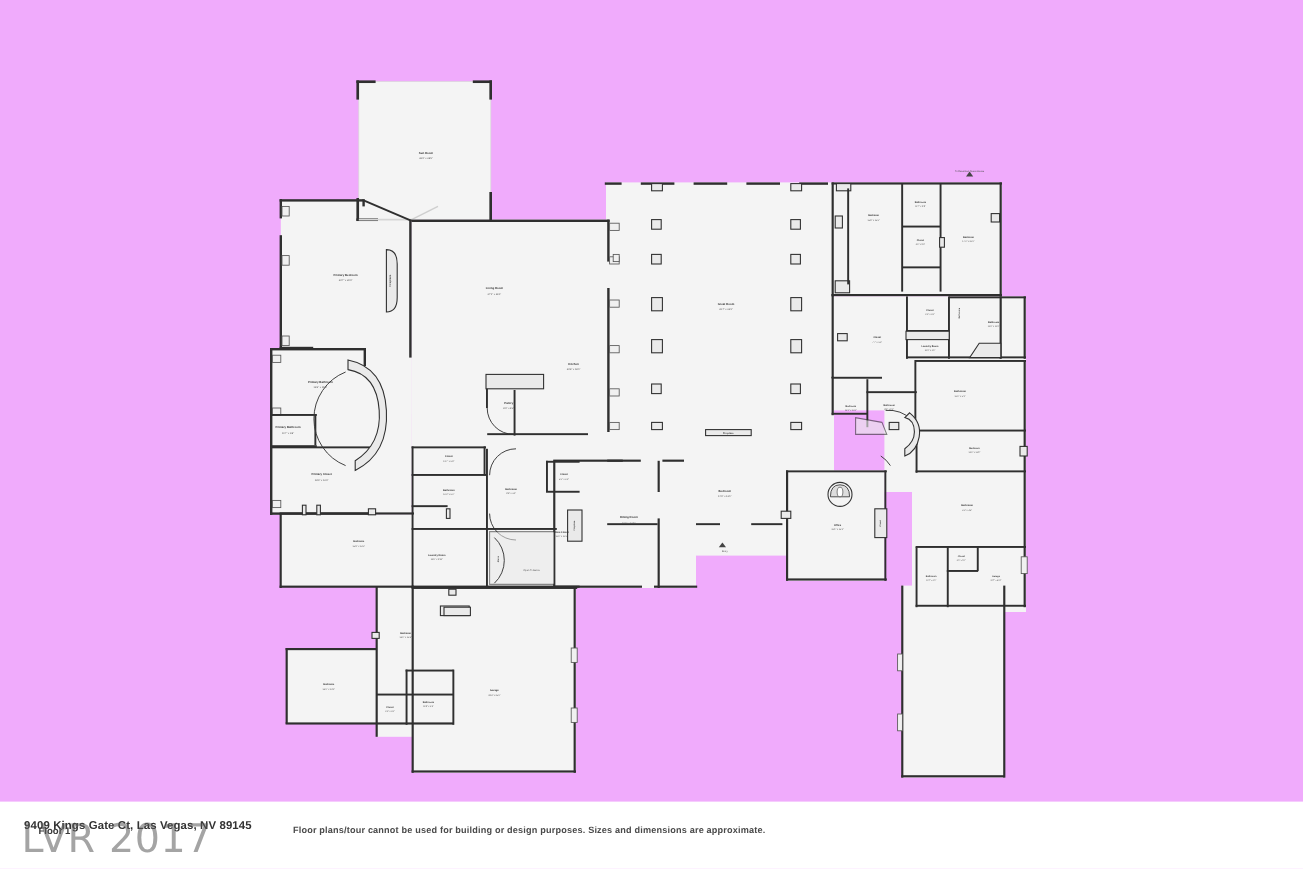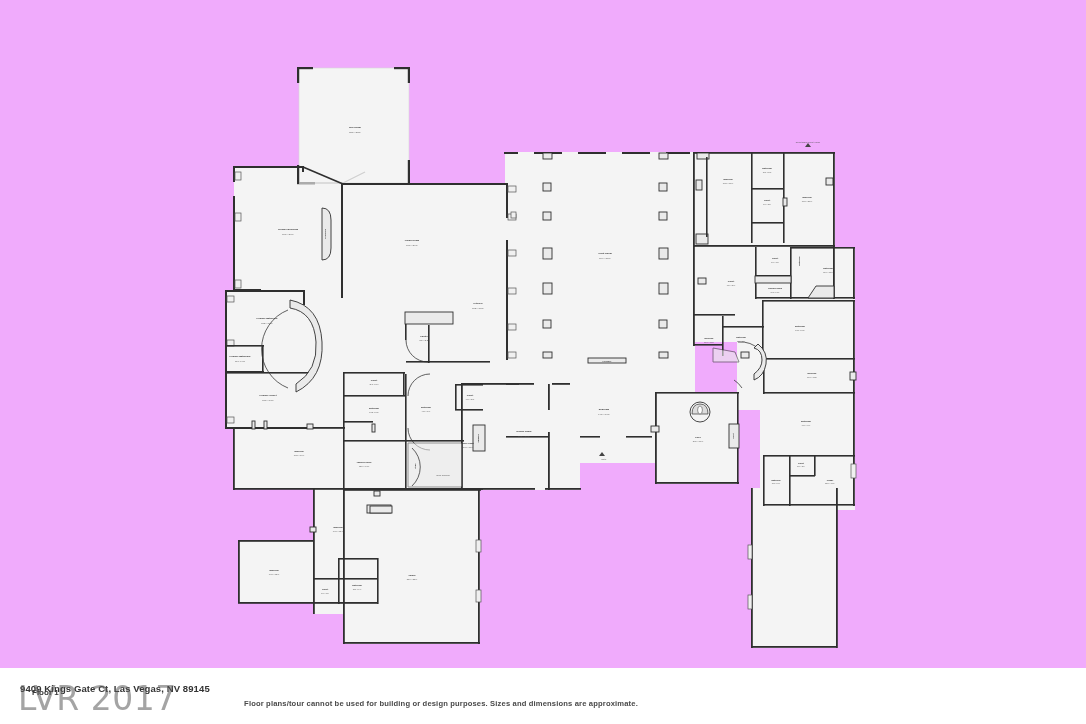--- a/index.html
+++ b/index.html
@@ -25,21 +25,21 @@
   #addr{
     position:absolute;left:20px;top:15px;
     font-size:9.5px;font-weight:bold;letter-spacing:.1px;color:#333;
     white-space:nowrap;
   }
   #floorlabel{
     position:absolute;left:20px;top:20px;
     font-size:8px;font-weight:bold;color:#3a3a3a;margin-left:12px;
   }
   #disclaimer{
-    position:absolute;left:0;top:31px;width:882px;
+    position:absolute;left:0;top:19px;width:882px;
     text-align:center;
     font-size:7.6px;font-weight:bold;color:#4a4a4a;
     letter-spacing:.15px;
   }
 
   
   #wm{
     position:absolute;left:18px;top:679px;
     font-size:33px;
     font-family:"DejaVu Sans",sans-serif;

